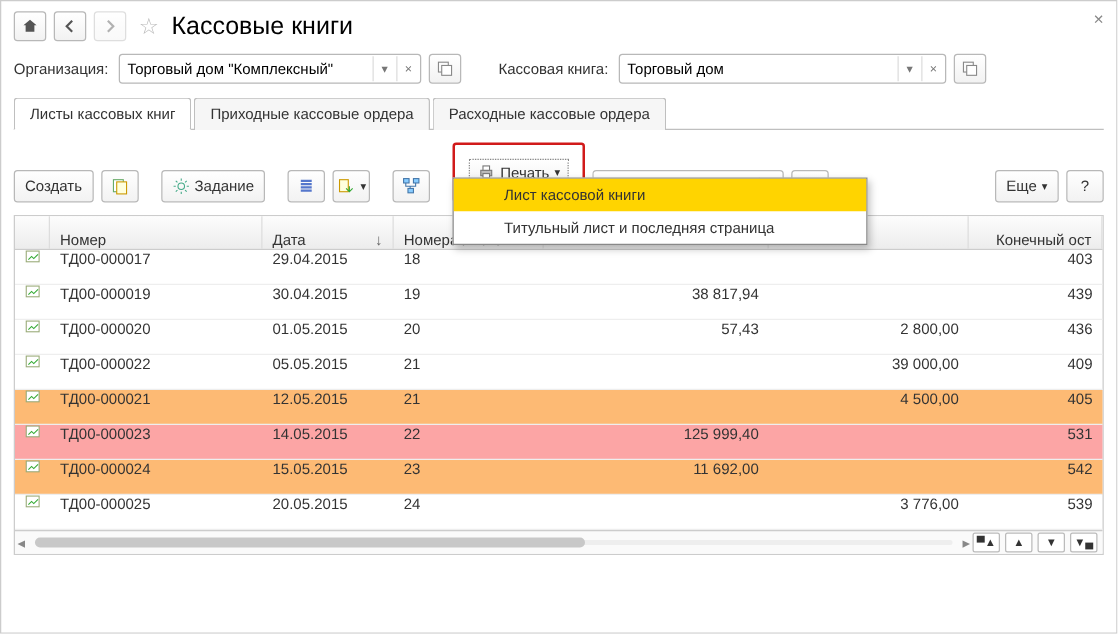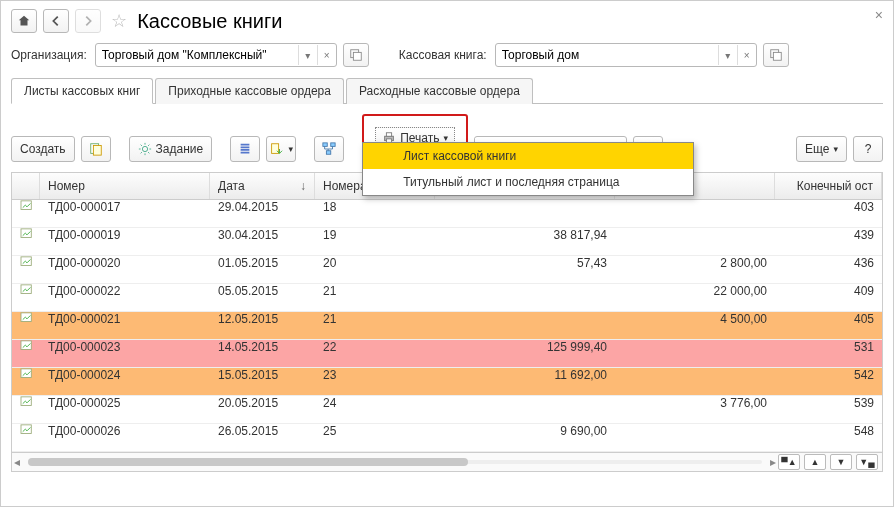--- a/index.html
+++ b/index.html
@@ -28,21 +28,21 @@
   .print-inner{border:1px dotted #888;display:inline-flex;align-items:center;height:20px;padding:0 6px;gap:4px;background:linear-gradient(#fff,#f2f2f2)}
   .dropdown{position:absolute;top:28px;left:0;border:1px solid #888;background:#fff;width:330px;box-shadow:2px 3px 6px rgba(0,0,0,.25);z-index:10}
   .dropdown .item{padding:6px 40px;cursor:pointer}
   .dropdown .item.hl{background:#ffd400}
   .search{display:flex;align-items:center;height:24px;border:1px solid #b8b8b8;border-radius:3px;background:#fff}
   .search input{border:0;outline:0;padding:0 6px;font-size:12px;height:22px;width:120px;color:#333}
   .search input::placeholder{color:#aaa}
   .search .sx{width:18px;text-align:center;color:#777;border-left:1px solid #ddd;cursor:pointer}
   .grid{border:1px solid #ccc;margin-top:2px}
   .ghead{display:flex;background:linear-gradient(#fdfdfd,#ececec);border-bottom:1px solid #ccc;height:26px;align-items:center;font-size:12px}
-  .gh{border-right:1px solid #ddd;padding:0 8px;display:flex;align-items:center;height:100%;box-sizing:border-box}
+  .gh{border-right:1px solid #ddd;padding:0 8px;display:flex;align-items:flex-end;height:100%;box-sizing:border-box}
   .col-ic{width:28px}
   .col-num{width:170px}
   .col-date{width:105px}
   .col-sheet{width:120px}
   .col-in{width:180px;justify-content:flex-end}
   .col-out{width:160px;justify-content:flex-end}
   .col-end{flex:1;justify-content:flex-end}
   .grow{display:flex;align-items:flex-start;height:27px;border-bottom:1px solid #eee;font-size:12px}
   .grow.yl{background:#fdba74}
   .grow.sel{background:#fca5a5}
@@ -253,21 +253,21 @@
         </div>
         <div class="grow ">
           <div class="gc col-ic"><svg class="doc-ic" viewBox="0 0 16 14">
               <rect x="1" y="1" width="12" height="10" fill="#fff" stroke="#9a7"></rect>
               <path d="M3 9l3-3 2 2 4-4" stroke="#3a3" fill="none"></path>
             </svg></div>
           <div class="gc col-num">ТД00-000022</div>
           <div class="gc col-date">05.05.2015</div>
           <div class="gc col-sheet">21</div>
           <div class="gc col-in right"></div>
-          <div class="gc col-out right">22 000,00</div>
+          <div class="gc col-out right">39 000,00</div>
           <div class="gc col-end right">409</div>
         </div>
         <div class="grow yl">
           <div class="gc col-ic"><svg class="doc-ic" viewBox="0 0 16 14">
               <rect x="1" y="1" width="12" height="10" fill="#fff" stroke="#9a7"></rect>
               <path d="M3 9l3-3 2 2 4-4" stroke="#3a3" fill="none"></path>
             </svg></div>
           <div class="gc col-num">ТД00-000021</div>
           <div class="gc col-date">12.05.2015</div>
           <div class="gc col-sheet">21</div>
@@ -303,32 +303,20 @@
           <div class="gc col-ic"><svg class="doc-ic" viewBox="0 0 16 14">
               <rect x="1" y="1" width="12" height="10" fill="#fff" stroke="#9a7"></rect>
               <path d="M3 9l3-3 2 2 4-4" stroke="#3a3" fill="none"></path>
             </svg></div>
           <div class="gc col-num">ТД00-000025</div>
           <div class="gc col-date">20.05.2015</div>
           <div class="gc col-sheet">24</div>
           <div class="gc col-in right"></div>
           <div class="gc col-out right">3 776,00</div>
           <div class="gc col-end right">539</div>
-        </div>
-        <div class="grow ">
-          <div class="gc col-ic"><svg class="doc-ic" viewBox="0 0 16 14">
-              <rect x="1" y="1" width="12" height="10" fill="#fff" stroke="#9a7"></rect>
-              <path d="M3 9l3-3 2 2 4-4" stroke="#3a3" fill="none"></path>
-            </svg></div>
-          <div class="gc col-num">ТД00-000026</div>
-          <div class="gc col-date">26.05.2015</div>
-          <div class="gc col-sheet">25</div>
-          <div class="gc col-in right">9 690,00</div>
-          <div class="gc col-out right"></div>
-          <div class="gc col-end right">548</div>
         </div>
       </div>
     <div class="gridfoot">
       <span style="width:10px;text-align:center;color:#888">◂</span>
       <div class="hscroll">
           <div class="track"></div>
           <div class="thumb"></div>
         </div>
       <span style="width:10px;text-align:center;color:#888">▸</span>
       <div class="footbtns">

